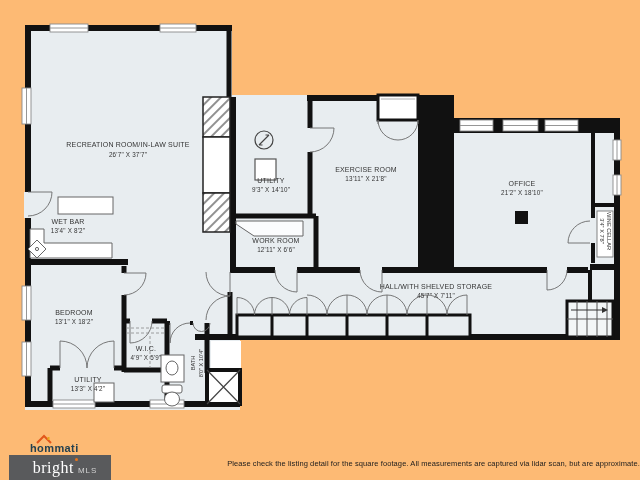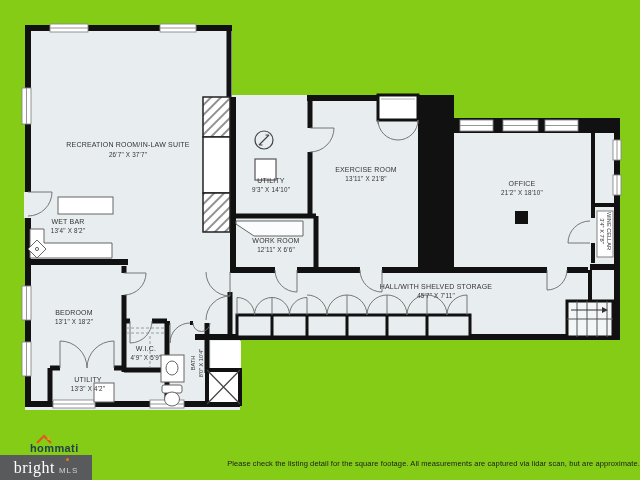--- a/index.html
+++ b/index.html
@@ -1,26 +1,26 @@
 <!DOCTYPE html>
 <html><head>
 <meta charset="utf-8">
 <style>
   html,body{margin:0;padding:0;background:#fff;}
-  .stage{position:relative;width:640px;height:480px;background:#84cc16;overflow:hidden;
+  .stage{position:relative;width:640px;height:480px;background:#fdba74;overflow:hidden;
          font-family:"Liberation Sans",sans-serif;}
   .plan-svg{position:absolute;left:0;top:0;}
   .lbl{font-family:"Liberation Sans",sans-serif;font-size:7px;fill:#333;letter-spacing:.2px;text-anchor:middle;}
   .dim{font-family:"Liberation Sans",sans-serif;font-size:6.3px;fill:#333;letter-spacing:.2px;text-anchor:middle;}
   .lblv{font-family:"Liberation Sans",sans-serif;font-size:5.6px;fill:#333;text-anchor:middle;}
   .footer-hommati{position:absolute;left:30px;top:442px;color:#24404f;font-weight:bold;
                   font-size:11px;letter-spacing:.4px;}
   .hommati-roof{position:absolute;left:36px;top:434px;}
-  .bright-box{position:absolute;left:0;top:455px;width:92px;height:25px;background:#595a5c;
-              display:flex;align-items:center;justify-content:center;}
+  .bright-box{position:absolute;left:9px;top:455px;width:92px;height:25px;background:#595a5c;
+              display:flex;align-items:center;justify-content:center;padding-left:10px;}
   .bright-word{font-family:"Liberation Serif",serif;font-size:16px;color:#fff;letter-spacing:.5px;line-height:1;}
   .bright-mls{font-size:8px;color:#d2d2d2;margin-left:4px;margin-top:5px;letter-spacing:1px;}
   .bright-spark{position:absolute;left:66px;top:3px;width:3px;height:3px;background:#e8731a;border-radius:50%;}
   .disclaimer{position:absolute;left:0;top:459px;width:640px;text-align:right;
               font-size:7.5px;color:#1c1c1c;letter-spacing:.1px;}
 </style>
 </head>
 <body>
 
 <div class="stage">

